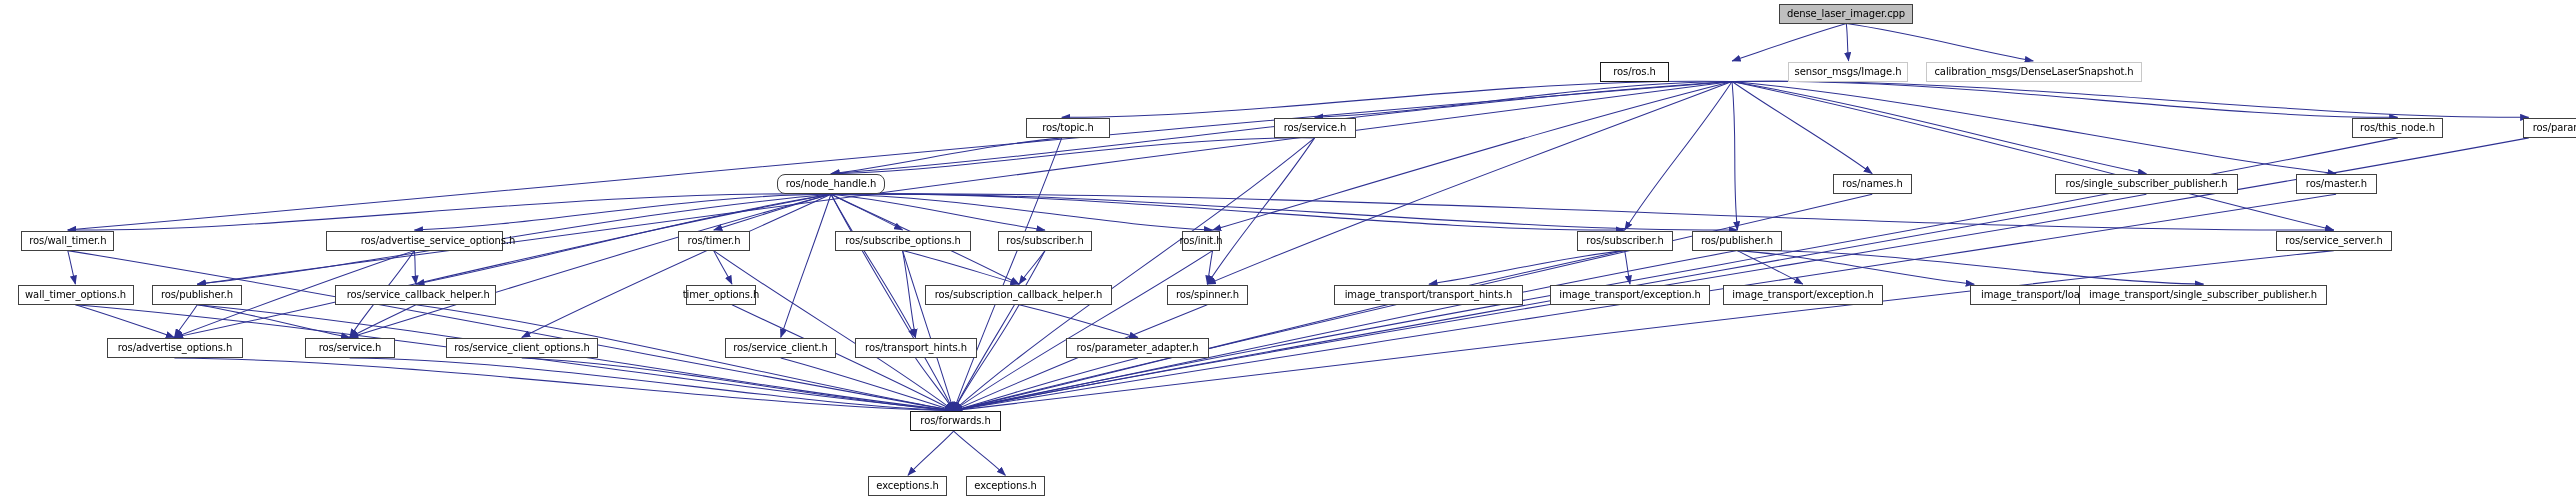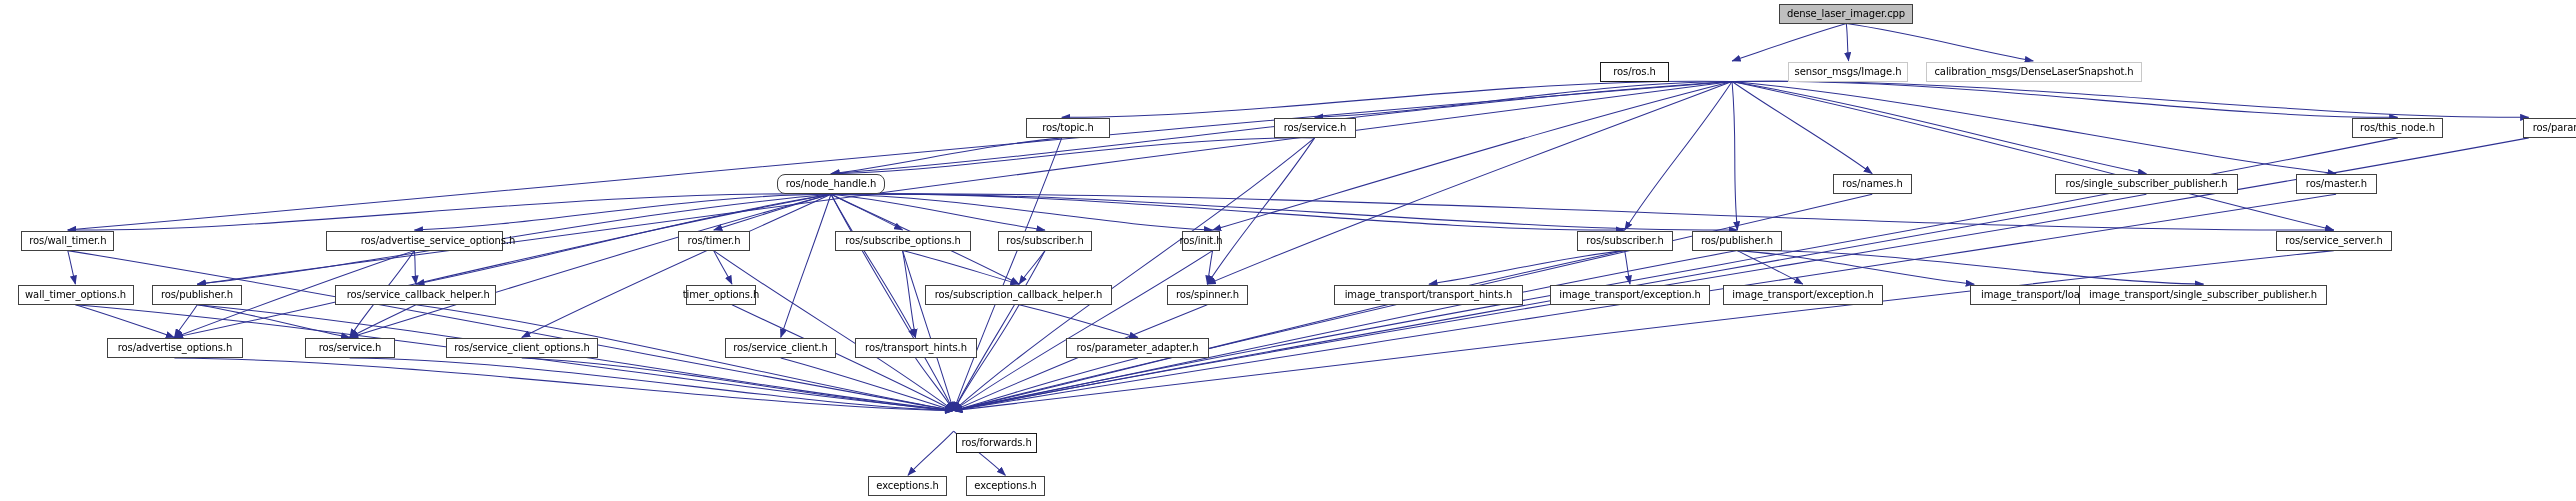--- a/index.html
+++ b/index.html
@@ -251,21 +251,21 @@
       </div>
       <div class="node" style="left: 725px; top: 338px; width: 111px;">
         <span class="lbl">ros/service_client.h</span>
       </div>
       <div class="node" style="left: 855px; top: 338px; width: 122px;">
         <span class="lbl">ros/transport_hints.h</span>
       </div>
       <div class="node" style="left: 1066px; top: 338px; width: 143px;">
         <span class="lbl">ros/parameter_adapter.h</span>
       </div>
-      <div class="node strong" style="left: 956px; top: 411px; width: 81px; margin-top: 22px;">
+      <div class="node strong" style="left: 910px; top: 411px; width: 91px;">
         <span class="lbl">ros/forwards.h</span>
       </div>
       <div class="node" style="left: 868px; top: 476px; width: 79px;">
         <span class="lbl">exceptions.h</span>
       </div>
       <div class="node" style="left: 966px; top: 476px; width: 79px;">
         <span class="lbl">exceptions.h</span>
       </div>
     </div>
 </div>

